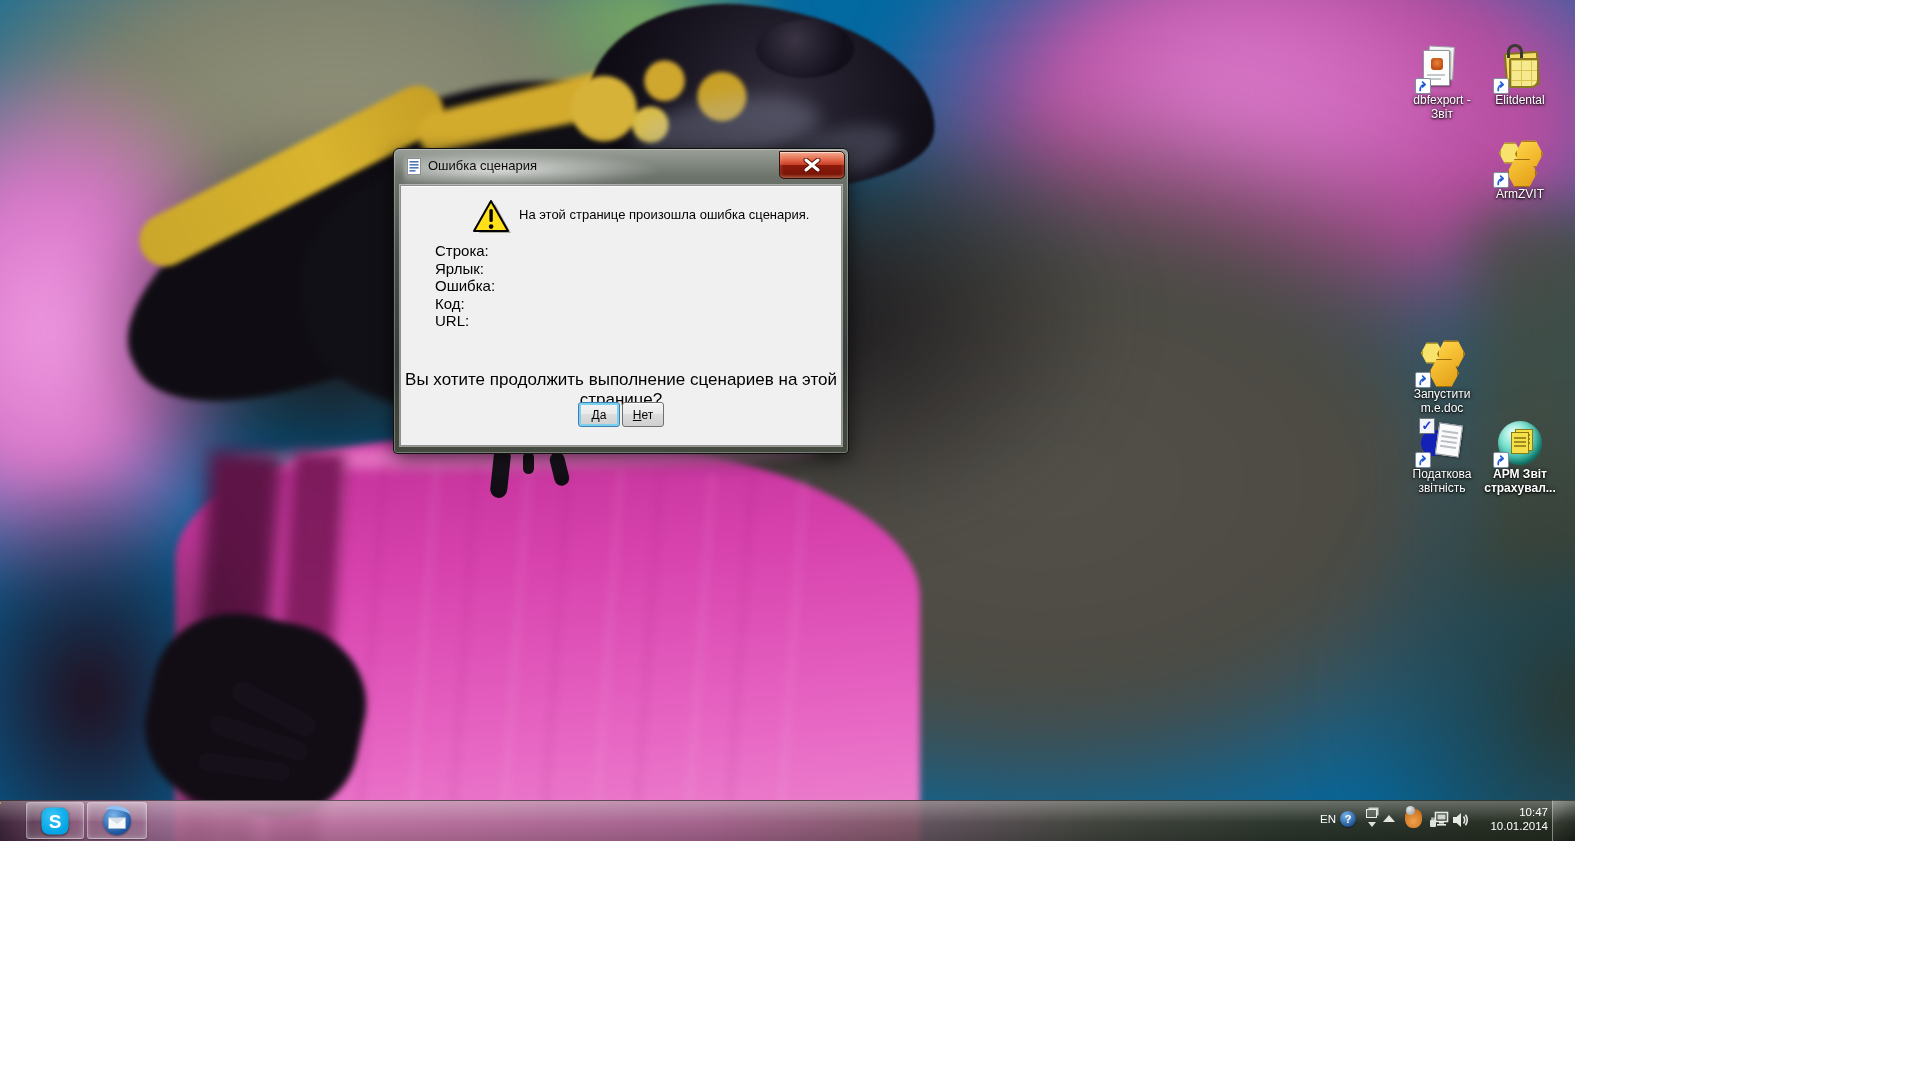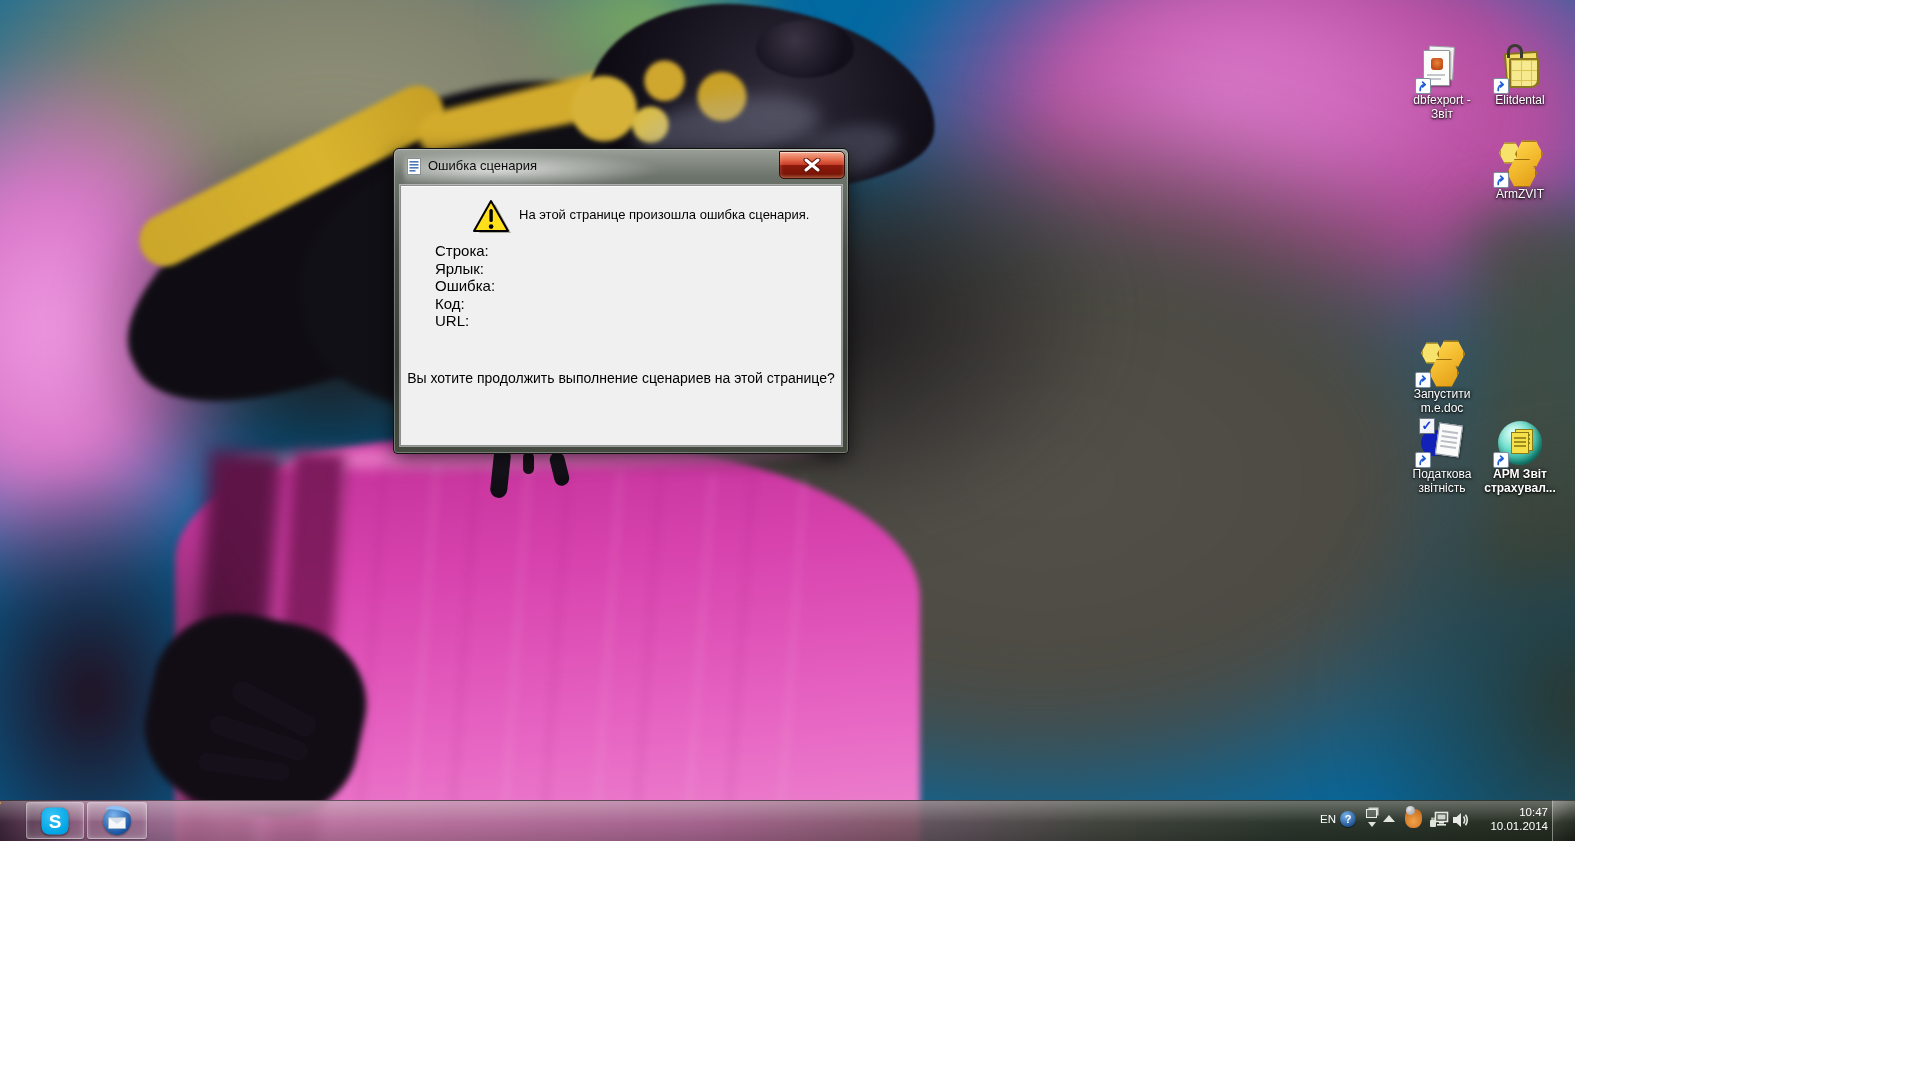--- a/index.html
+++ b/index.html
@@ -92,21 +92,21 @@
   .closebtn { position:absolute; top:2px; right:3px; width:66px; height:28px; border:1px solid #35120b; border-radius:0 5px 5px 5px;
     background:linear-gradient(180deg,#f4ab91 0%,#e3684a 30%,#c8402a 48%,#8c1a0b 52%,#7a1407 85%,#934226 100%);
     box-shadow:inset 0 1px 0 rgba(255,255,255,.55), inset 0 0 4px rgba(255,200,180,.35); }
   .closebtn svg { position:absolute; left:50%; top:50%; transform:translate(-50%,-50%); }
   .client { position:absolute; left:6px; right:6px; top:36px; bottom:7px; background:#f1f0f0; border:1px solid #8f8f8f;
     box-shadow:0 0 0 1px rgba(255,255,255,.45), inset 0 1px 0 rgba(255,255,255,.8); }
   .warnicon { position:absolute; left:72px; top:14px; }
   .msg { position:absolute; left:118px; top:21px; font-size:13px; color:#000; }
   .fieldcol { position:absolute; left:34px; top:56px; font-size:15px; color:#000; }
   .fieldcol div { height:17.5px; }
-  .question { position:absolute; left:0; right:0; top:184px; text-align:center; font-size:14px; color:#000; }
+  .question { position:absolute; left:0; right:0; top:184px; text-align:center; font-size:17px; color:#000; }
   .btnrow { position:absolute; left:0; right:0; top:216px; display:flex; justify-content:center; gap:2px; }
   .btn { width:42px; height:25px; font-family:"Liberation Sans",sans-serif; font-size:12px; color:#000; text-align:center;
     background:linear-gradient(180deg,#f2f2f2 0%,#ebebeb 45%,#dddddd 50%,#cfcfcf 100%);
     border:1px solid #707070; border-radius:3px; box-shadow:inset 0 1px 0 #fff; padding:0; }
   .btn.default { border-color:#3c7fb1; box-shadow:inset 0 0 0 2px #7bd0ee, inset 0 1px 0 rgba(255,255,255,.8); }
   .btn u { text-decoration:underline; }
 
   
   .taskbar { position:absolute; left:0; bottom:0; width:1575px; height:41px; z-index:10;
     background:linear-gradient(to right, rgba(62,30,48,.92) 0%, rgba(150,88,122,.88) 5%, rgba(185,120,158,.85) 14%, rgba(172,108,146,.85) 28%, rgba(150,92,128,.86) 45%, rgba(110,80,88,.88) 58%, rgba(64,62,50,.92) 70%, rgba(42,48,35,.95) 82%, rgba(34,40,28,.97) 100%); }
@@ -327,20 +327,24 @@
         </span>
         <div class="msg">На этой странице произошла ошибка сценария.</div>
         <div class="fieldcol">
           <div>Строка:</div>
           <div>Ярлык:</div>
           <div>Ошибка:</div>
           <div>Код:</div>
           <div>URL:</div>
         </div>
         <div class="question">Вы хотите продолжить выполнение сценариев на этой странице?</div>
+        <div class="btnrow">
+          <button class="btn default"><u>Д</u><span>а</span></button>
+          <button class="btn"><u>Н</u><span>ет</span></button>
+        </div>
       </div>
     </div>
 
     <div class="taskbar">
       <div class="ie-part">
 
         <div class="ie-orange"></div>
       </div>
       <div class="tbtn" style="left:26px; width:58px;">
         <div class="cicon skype-sq">S</div>

